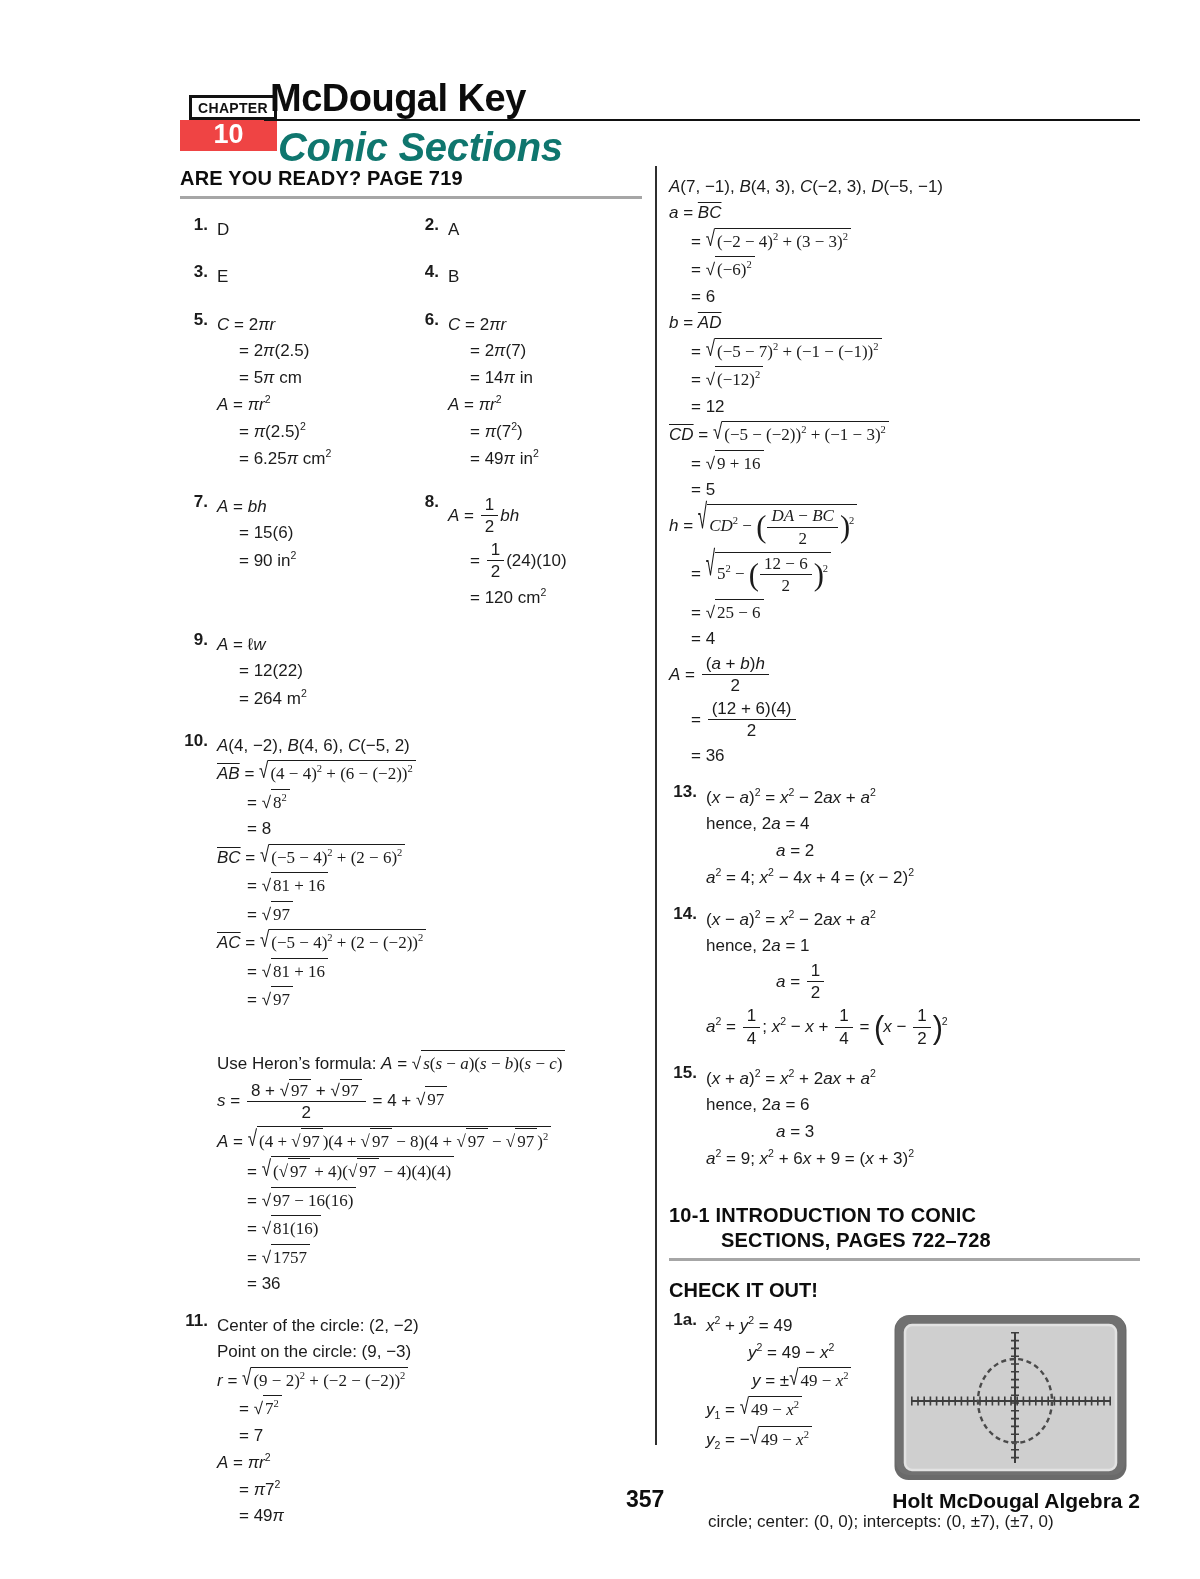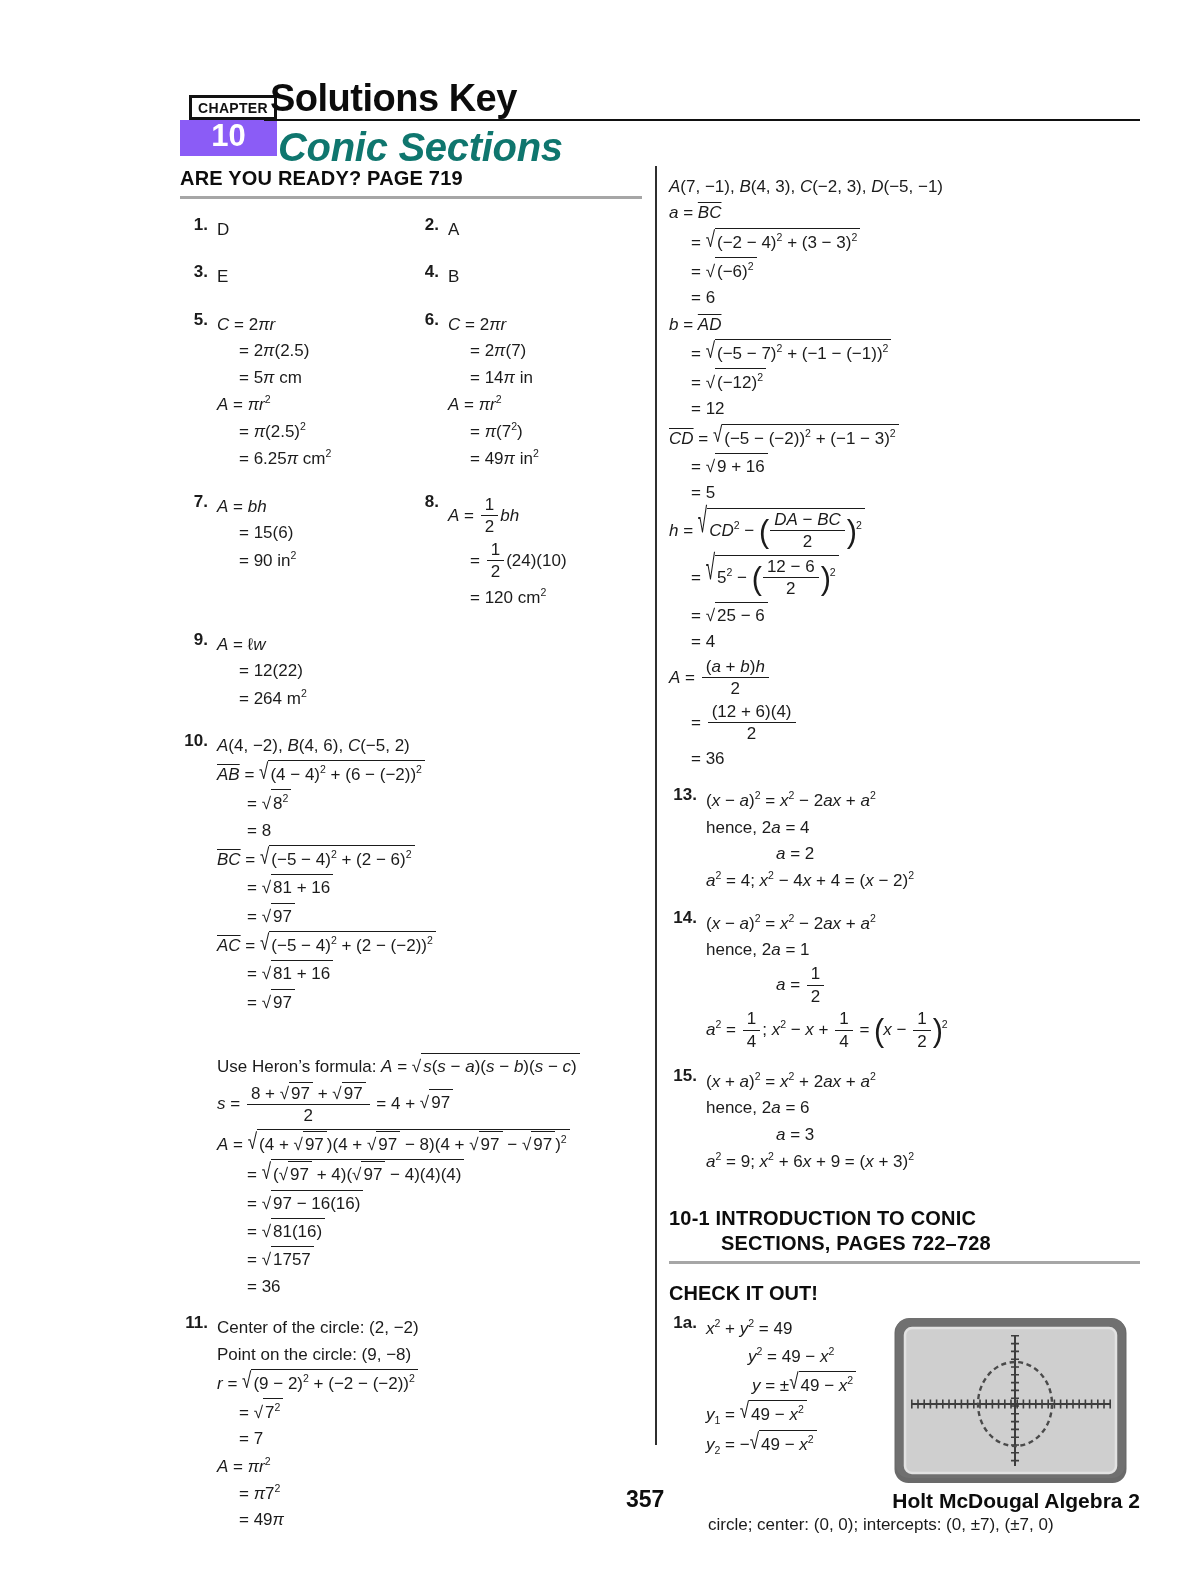--- a/index.html
+++ b/index.html
@@ -3,21 +3,21 @@
 <meta charset="utf-8">
 <style>
   html,body{margin:0;padding:0;background:#ffffff;}
   body{width:1200px;height:1579px;position:relative;font-family:"Liberation Sans",sans-serif;color:#1b1b1b;overflow:hidden;}
   i{font-style:italic;}
   sup{font-size:.62em;}
   sub{font-size:.62em;}
   
   .badge{position:absolute;left:180px;top:95px;width:97px;}
   .badge-chapter{border:3px solid #111;background:#fff;font-weight:bold;font-size:14px;text-align:center;padding:2px 0 1px;margin-left:9px;letter-spacing:.3px;color:#111;}
-  .badge-num{background:#8b5cf6;color:#fff;font-weight:bold;font-size:31px;text-align:center;padding:0 0 3px;line-height:1.05;}
+  .badge-num{background:#ef4444;color:#fff;font-weight:bold;font-size:27px;text-align:center;padding:0 0 3px;line-height:1.05;}
   .title{position:absolute;left:270px;top:77px;font-size:38px;font-weight:bold;color:#0c0c0c;letter-spacing:-.5px;}
   .hrule{position:absolute;left:264px;top:119px;width:876px;height:2px;background:#111;}
   .subtitle{position:absolute;left:278px;top:125px;font-size:40px;font-weight:bold;font-style:italic;color:#0f766e;letter-spacing:-.3px;}
   
   .col-left{position:absolute;left:180px;top:166px;width:462px;}
   .col-right{position:absolute;left:669px;top:166px;width:471px;}
   .vdivider{position:absolute;left:655px;top:166px;width:2px;height:1279px;background:#2f2f2f;}
   .shead{font-size:20px;font-weight:bold;letter-spacing:.2px;line-height:1.25;color:#0d0d0d;}
   .shead .l2{padding-left:52px;display:block;}
   .srule{height:3px;background:#a6a6a6;margin:5px 0 10px;}
@@ -29,41 +29,41 @@
   .pbody{flex:1;min-width:0;font-size:17px;}
   .prow{display:flex;}
   .prow .pcell{width:50%;}
   .ml{margin:3px 0;line-height:1.38;}
   
   .ov{text-decoration:overline;}
   .sq{white-space:nowrap;}
   .sq>.r{display:inline-block;}
   .sq.t2>.r{transform:scaleY(1.3);transform-origin:50% 80%;}
   .sq.t3>.r{transform:scaleY(2.05);transform-origin:50% 85%;}
-  .sq>.v{display:inline-block;border-top:1.7px solid #1b1b1b;padding:1px 3px 0 2px;}
+  .sq>.v{display:inline-block;border-top:1.7px solid #1b1b1b;padding:1px 3px 0 2px;font-family:Liberation Serif, serif;}
   .fr{display:inline-flex;flex-direction:column;vertical-align:middle;text-align:center;line-height:1.15;margin:0 2px;}
   .fr>.n{border-bottom:1.7px solid #1b1b1b;padding:0 4px 1px;}
   .fr>.d{padding:1px 4px 0;}
   .bp{font-size:1.8em;font-weight:400;vertical-align:middle;line-height:.8;letter-spacing:-1px;}
   
   .check-wrap{position:relative;min-height:190px;}
   .calc{position:absolute;right:12px;top:2px;}
   .answer{padding-left:39px;margin-top:12px;font-size:17px;}
   
   .pageno{position:absolute;left:626px;top:1486px;font-size:23px;font-weight:bold;color:#0d0d0d;}
   .brand{position:absolute;right:60px;top:1489px;font-size:21px;font-weight:bold;color:#0d0d0d;}
 </style>
 </head>
 <body>
 
 <div class="badge">
   <div class="badge-chapter">CHAPTER</div>
   <div class="badge-num">10</div>
 </div>
-<div class="title">Solutions Key</div>
+<div class="title">McDougal Key</div>
 <div class="hrule"></div>
 <div class="subtitle">Conic Sections</div>
 
 <div class="vdivider"></div>
 
 <div class="col-left">
   <div class="shead">ARE YOU READY? PAGE 719</div>
   <div class="srule"></div>
   <div id="left-problems">
       <div class="prow">
@@ -194,21 +194,21 @@
           <div class="ml" style="padding-left: 30px;">= <span class="sq"><span class="r">√</span><span class="v">97 − 16(16)</span></span></div>
           <div class="ml" style="padding-left: 30px;">= <span class="sq"><span class="r">√</span><span class="v">81(16)</span></span></div>
           <div class="ml" style="padding-left: 30px;">= <span class="sq"><span class="r">√</span><span class="v">1757</span></span></div>
           <div class="ml" style="padding-left: 30px;">= 36</div>
         </div>
       </div>
       <div class="prob">
         <div class="pnum">11.</div>
         <div class="pbody">
           <div class="ml" style="padding-left: 0px;">Center of the circle: (2, −2)</div>
-          <div class="ml" style="padding-left: 0px;">Point on the circle: (9, −8)</div>
+          <div class="ml" style="padding-left: 0px;">Point on the circle: (9, −3)</div>
           <div class="ml" style="padding-left: 0px;"><i>r</i> = <span class="sq t2"><span class="r">√</span><span class="v">(9 − 2)<sup>2</sup> + (−2 − (−2))<sup>2</sup></span></span></div>
           <div class="ml" style="padding-left: 22px;">= <span class="sq"><span class="r">√</span><span class="v">7<sup>2</sup></span></span></div>
           <div class="ml" style="padding-left: 22px;">= 7</div>
           <div class="ml" style="padding-left: 0px;"><i>A</i> = <i>π</i><i>r</i><sup>2</sup></div>
           <div class="ml" style="padding-left: 22px;">= <i>π</i>7<sup>2</sup></div>
           <div class="ml" style="padding-left: 22px;">= 49<i>π</i></div>
         </div>
       </div>
     </div>
 </div>

